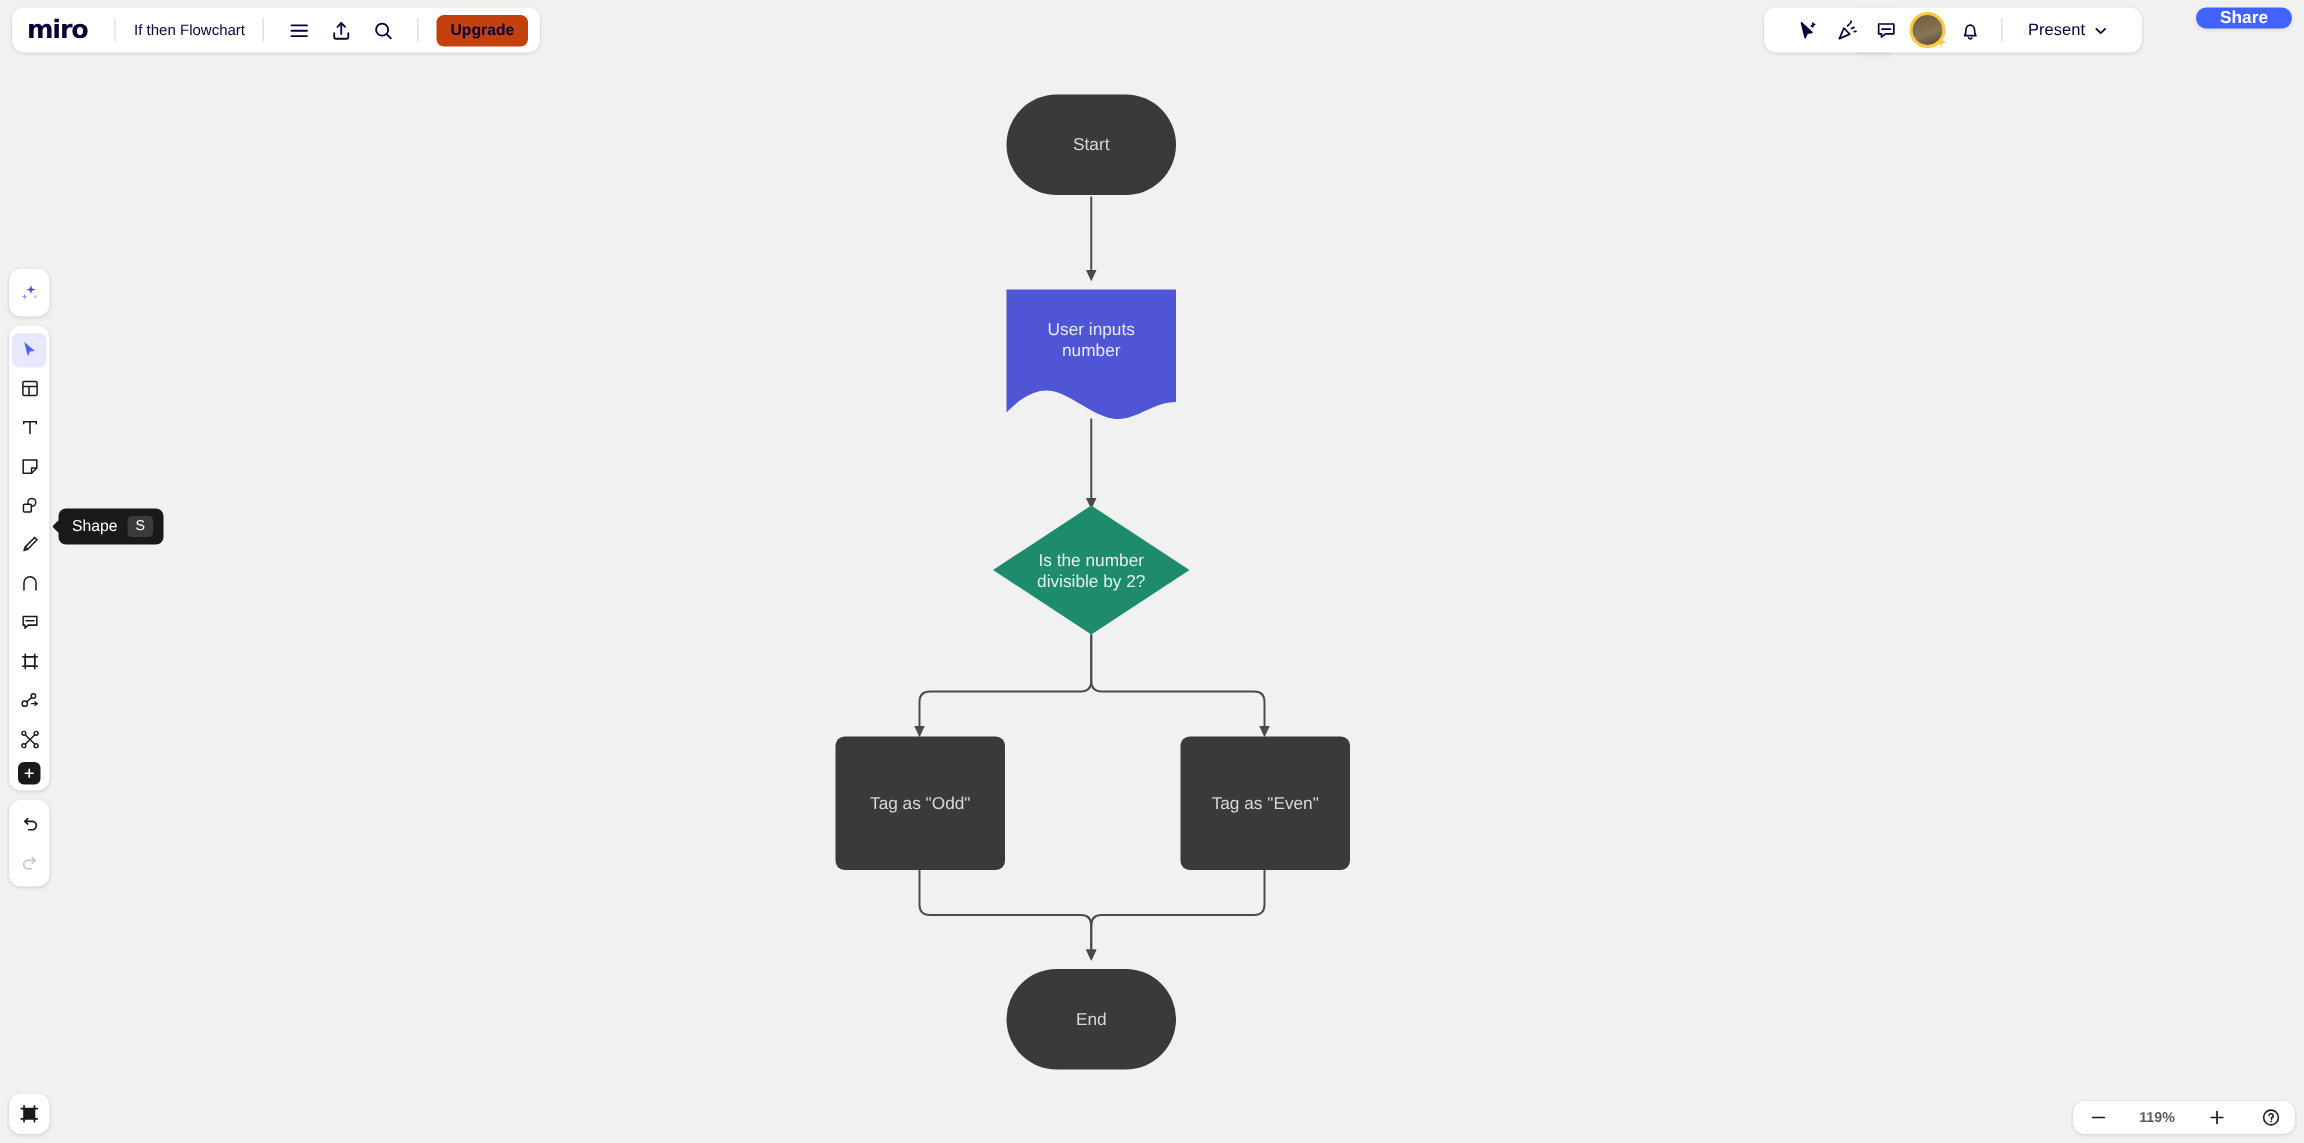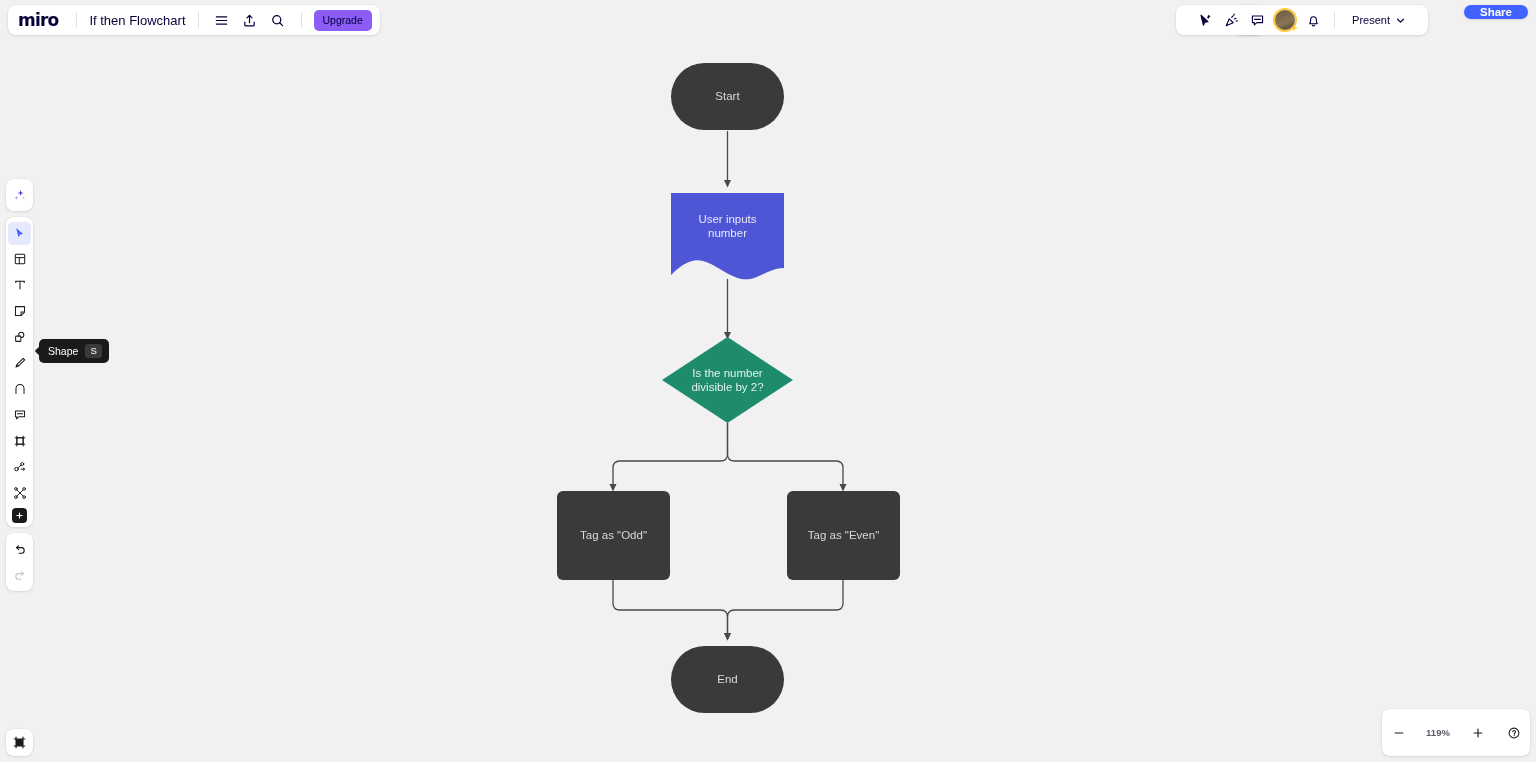--- a/index.html
+++ b/index.html
@@ -79,45 +79,45 @@
   }
 
   .v-div {
     width: 1px;
     height: 16px;
     background: #e1e1e4;
     margin: 0 8px;
   }
 
   .board-title {
-    font-size: 13px;
+    font-size: 10px;
     color: #05003c;
     white-space: nowrap;
     padding: 0 2px;
   }
 
   .bar-icon-btn {
     width: 26px;
     height: 26px;
     display: flex;
     align-items: center;
     justify-content: center;
     border-radius: 5px;
     cursor: pointer;
   }
 
   .upgrade-btn {
     height: 21px;
     padding: 0 9px;
     display: flex;
     align-items: center;
-    background: #8b5cf6;
+    background: #c2410c;
     border-radius: 5px;
     font-size: 10.5px;
-    font-weight: 400;
+    font-weight: 700;
     color: #050038;
     cursor: pointer;
     margin-left: 2px;
   }
 
   #right-bar-a {
     right: 272px;
     top: 5px;
     width: 30px;
     justify-content: center;
@@ -277,21 +277,21 @@
     display: flex;
     align-items: center;
     justify-content: center;
     cursor: pointer;
   }
 
   #zoom-bar {
     position: absolute;
     right: 6px;
     bottom: 6px;
-    height: 47px;
+    height: 22px;
     background: #ffffff;
     border-radius: 8px;
     box-shadow: 0 1px 3px rgba(0,0,0,0.10), 0 0 0 0.5px rgba(0,0,0,0.04);
     display: flex;
     align-items: center;
     padding: 0 5px;
     gap: 13px;
   }
   .zoom-btn {
     width: 23px; height: 23px;

